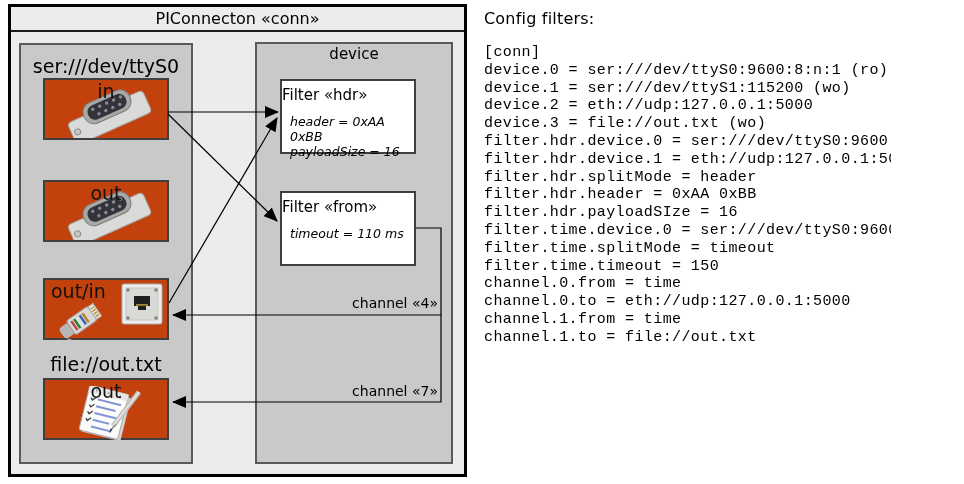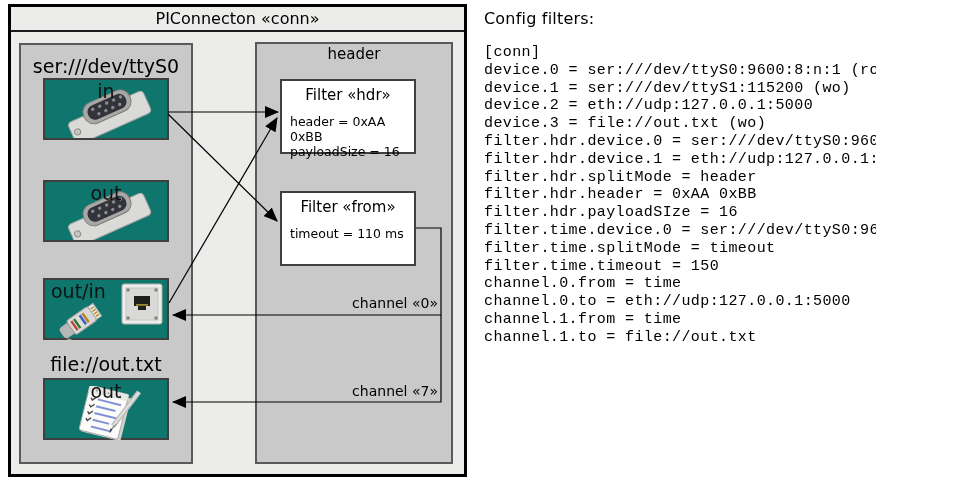--- a/index.html
+++ b/index.html
@@ -1,46 +1,46 @@
 <!DOCTYPE html>
 <html><head>
 <meta charset="utf-8">
 <style>
   html,body{margin:0;padding:0;background:#fff;}
   .stage{position:relative;width:876px;height:484px;background:#fff;
-         font-family:"DejaVu Sans",sans-serif;color:#000;overflow:hidden;}
+         font-family:"DejaVu Sans",sans-serif;color:#000;overflow:hidden;padding-left:15px;}
   .abs{position:absolute;}
 
   
   .frame{left:8px;top:4px;width:453px;height:467px;border:3px solid #000;
          background:var(--frame_bg,#ececeb);box-sizing:content-box;}
   .frame-title{left:11px;top:8px;width:453px;height:22px;line-height:22px;
          text-align:center;font-size:16px;}
   .title-sep{left:11px;top:30px;width:453px;height:0;border-top:2px solid #1c1c1c;}
 
   
   .panel{background:var(--panel_bg,#c9c9c9);border:2px solid var(--panel_border,#5a5a5a);box-sizing:border-box;}
   .devices{left:19px;top:43px;width:174px;height:421px;}
   .filters{left:255px;top:42px;width:198px;height:422px;}
   .filters-title{left:255px;top:45px;width:198px;text-align:center;font-size:15px;}
 
   
   .dlabel{left:19px;width:174px;text-align:center;font-size:19px;line-height:18px;}
-  .dbox{left:43px;width:126px;height:62px;background:#0f766e;
+  .dbox{left:43px;width:126px;height:62px;background:#c2410c;
         border:2px solid var(--box_border,#3f3f3f);box-sizing:border-box;}
   .port{position:absolute;top:0;left:0;right:0;text-align:center;
         font-size:19px;line-height:23px;color:#111;z-index:2;}
   .port.left{text-align:left;padding-left:6px;right:auto;}
 
   
   .fbox{left:280px;width:136px;height:75px;background:#fff;
         border:2px solid var(--box_border,#3f3f3f);box-sizing:border-box;}
-  .ftitle{position:absolute;top:5px;left:0;right:0;text-align:center;font-size:15px;}
+  .ftitle{position:absolute;top:5px;left:0;right:0;text-align:left;font-size:15px;}
   .fparams{position:absolute;top:33px;left:8px;right:4px;font-size:12.5px;
-           line-height:15px;white-space:pre-line;}
+           line-height:15px;white-space:pre-line;font-style:italic;}
 
   .chlabel{width:130px;text-align:right;font-size:14px;}
 
   
   .config-heading{left:484px;top:9px;font-size:16px;letter-spacing:0.2px;}
   .config-text{left:484px;top:44px;margin:0;
         font-family:Liberation Mono, monospace;font-size:15px;
         line-height:17.8px;letter-spacing:0.4px;}
 
   svg.overlay{left:0;top:0;pointer-events:none;z-index:3;}
@@ -50,21 +50,21 @@
 <body style="--frame_bg: #ececeb; --panel_bg: #c9c9c9; --panel_border: #5a5a5a; --box_border: #3f3f3f; --line_color: #000000;">
 
 <div class="stage">
 
   <div class="abs frame"></div>
   <div class="abs frame-title">PIConnecton «conn»</div>
   <div class="abs title-sep"></div>
 
   <div class="abs panel devices"></div>
   <div class="abs panel filters"></div>
-  <div class="abs filters-title">header</div>
+  <div class="abs filters-title">device</div>
 
   <div class="abs dlabel" style="top:57px">ser:///dev/ttyS0</div>
   <div class="abs dbox" style="top:78px">
     <div class="port">in</div>
     <svg class="icon" style="left:8px;top:4px" width="110" height="54" viewBox="0 0 110 54">
       <g transform="rotate(-24 55 30)">
         <path d="M18 46 Q8 52 4 60" stroke="#b4b4b2" stroke-width="6" fill="none"></path>
         <rect x="14" y="22" width="82" height="24" rx="4" fill="#dadad8" stroke="#a6a6a4"></rect>
         <rect x="32" y="12" width="50" height="22" rx="10" fill="#a8a8a6" stroke="#7b7b79"></rect>
         <rect x="36.5" y="15.5" width="41" height="15" rx="7" fill="#33333a"></rect>
@@ -166,21 +166,21 @@
   <div class="abs fbox" style="top:79px">
     <div class="ftitle">Filter «hdr»</div>
     <div class="fparams">header = 0xAA 0xBB
 payloadSize = 16</div>
   </div>
   <div class="abs fbox" style="top:191px">
     <div class="ftitle">Filter «from»</div>
     <div class="fparams">timeout = 110 ms</div>
   </div>
 
-  <div class="abs chlabel" style="left:308px;top:295px">channel «0»</div>
+  <div class="abs chlabel" style="left:308px;top:295px">channel «4»</div>
   <div class="abs chlabel" style="left:308px;top:383px">channel «7»</div>
 
   <svg class="abs overlay" width="964" height="484" viewBox="0 0 964 484">
     <defs>
       <marker id="arr" markerWidth="12" markerHeight="10" refX="11" refY="5" orient="auto">
         <path d="M0,0 L12,5 L0,10 z" fill="#000"></path>
       </marker>
     </defs>
     <g stroke="#000" stroke-width="1.2" fill="none">
       <line x1="168" y1="112" x2="278" y2="112" marker-end="url(#arr)"></line>

